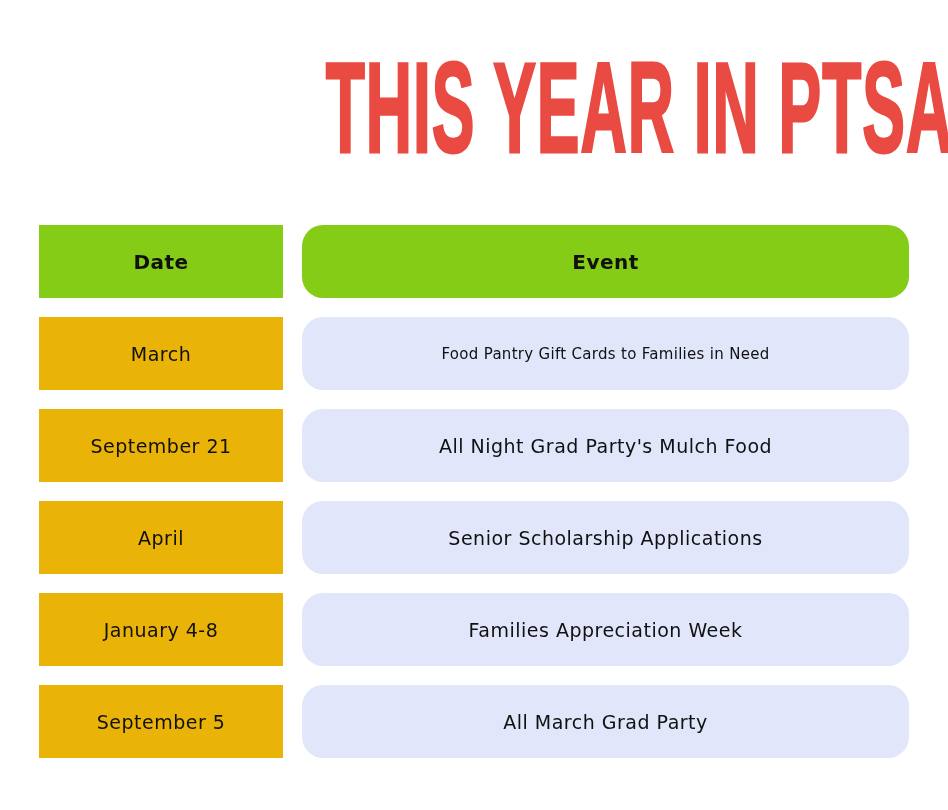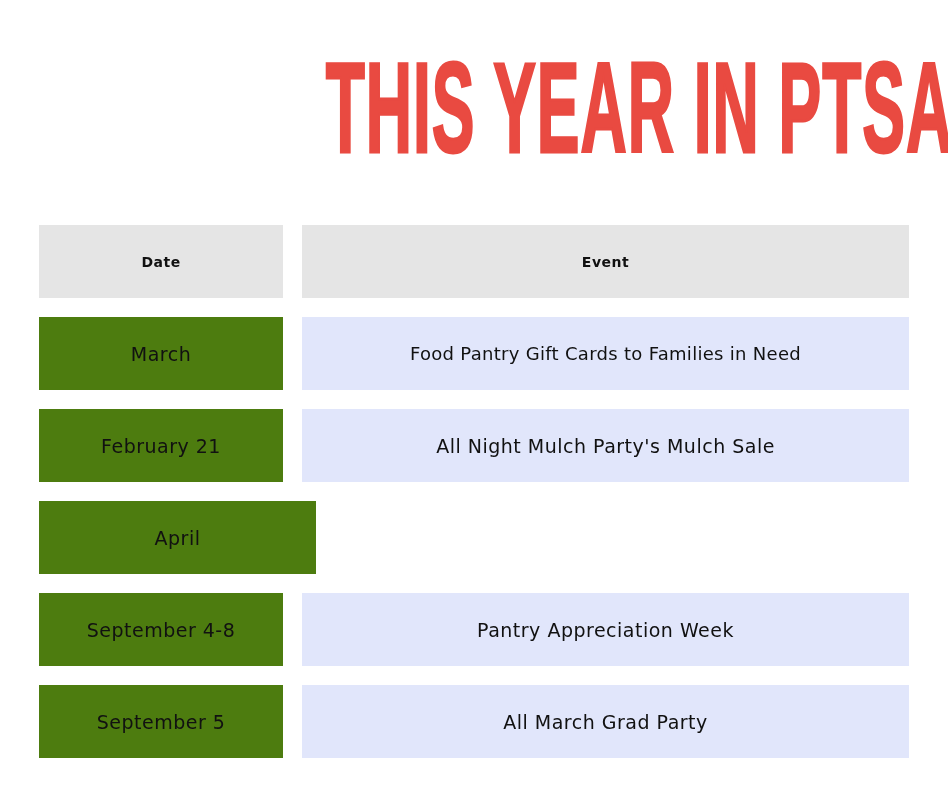--- a/index.html
+++ b/index.html
@@ -52,34 +52,35 @@
       justify-content: center;
       text-align: center;
       color: #111111;
       font-family: "DejaVu Sans", sans-serif;
       font-size: 19px;
       letter-spacing: 0.5px;
       box-sizing: border-box;
     }
     .cell.date {
       width: 277px;
-      background: #4d7c0f;
+      background: #eab308;
       margin-right: 19px;
     }
     .cell.event {
       width: 689px;
       background: #e1e6fb;
+      border-radius: 21px;
     }
     .row.header .cell {
-      background: #e5e5e5;
+      background: #84cc16;
       font-weight: bold;
-      font-size: 14px;
+      font-size: 20px;
     }
     .cell.event.small {
-      font-size: 18px;
+      font-size: 15px;
       letter-spacing: 0.3px;
     }
   </style>
 </head>
 <body>
 
 <div class="title">
   <span>THIS YEAR IN PTSA</span>
 </div>
 
@@ -88,30 +89,31 @@
     <div class="cell date">Date</div>
     <div class="cell event">Event</div>
   </div>
 
   <div class="row">
     <div class="cell date">March</div>
     <div class="cell event small">Food Pantry Gift Cards to Families in Need</div>
   </div>
 
   <div class="row">
-    <div class="cell date">February 21</div>
-    <div class="cell event">All Night Mulch Party's Mulch Sale</div>
+    <div class="cell date">September 21</div>
+    <div class="cell event">All Night Grad Party's Mulch Food</div>
   </div>
 
   <div class="row">
     <div class="cell date">April</div>
+    <div class="cell event">Senior Scholarship Applications</div>
   </div>
 
   <div class="row">
-    <div class="cell date">September 4-8</div>
-    <div class="cell event">Pantry Appreciation Week</div>
+    <div class="cell date">January 4-8</div>
+    <div class="cell event">Families Appreciation Week</div>
   </div>
 
   <div class="row">
     <div class="cell date">September 5</div>
     <div class="cell event">All March Grad Party</div>
   </div>
 </div>
 
 </body></html>

